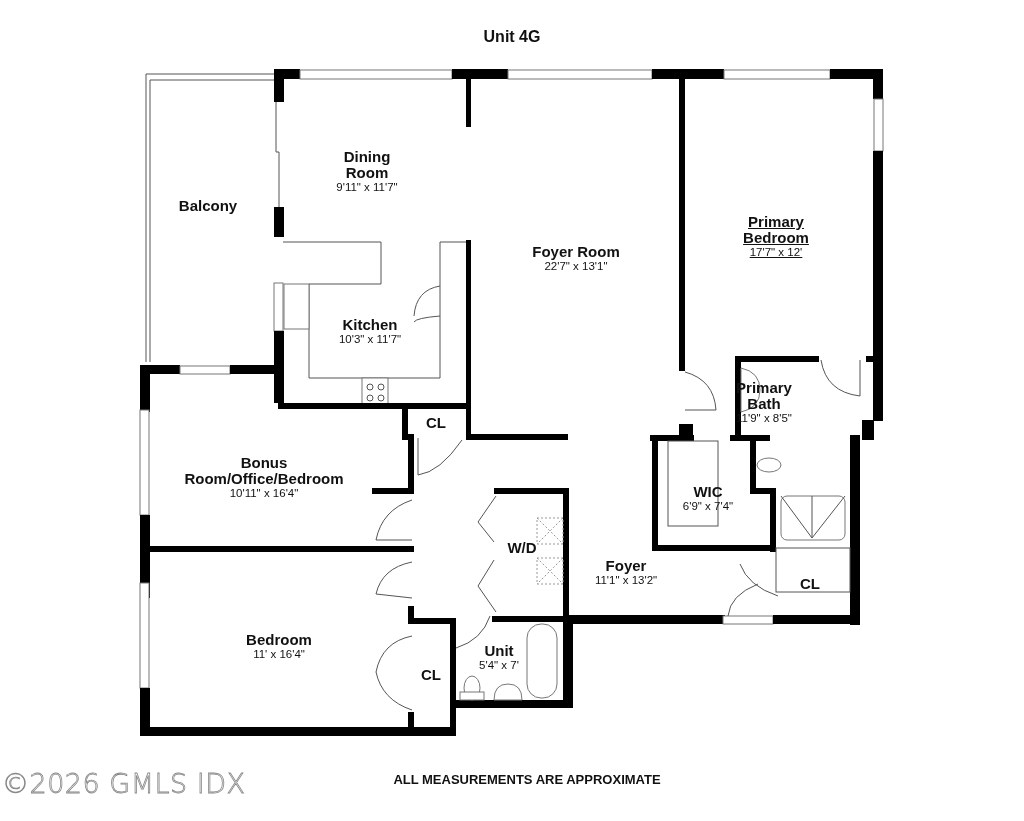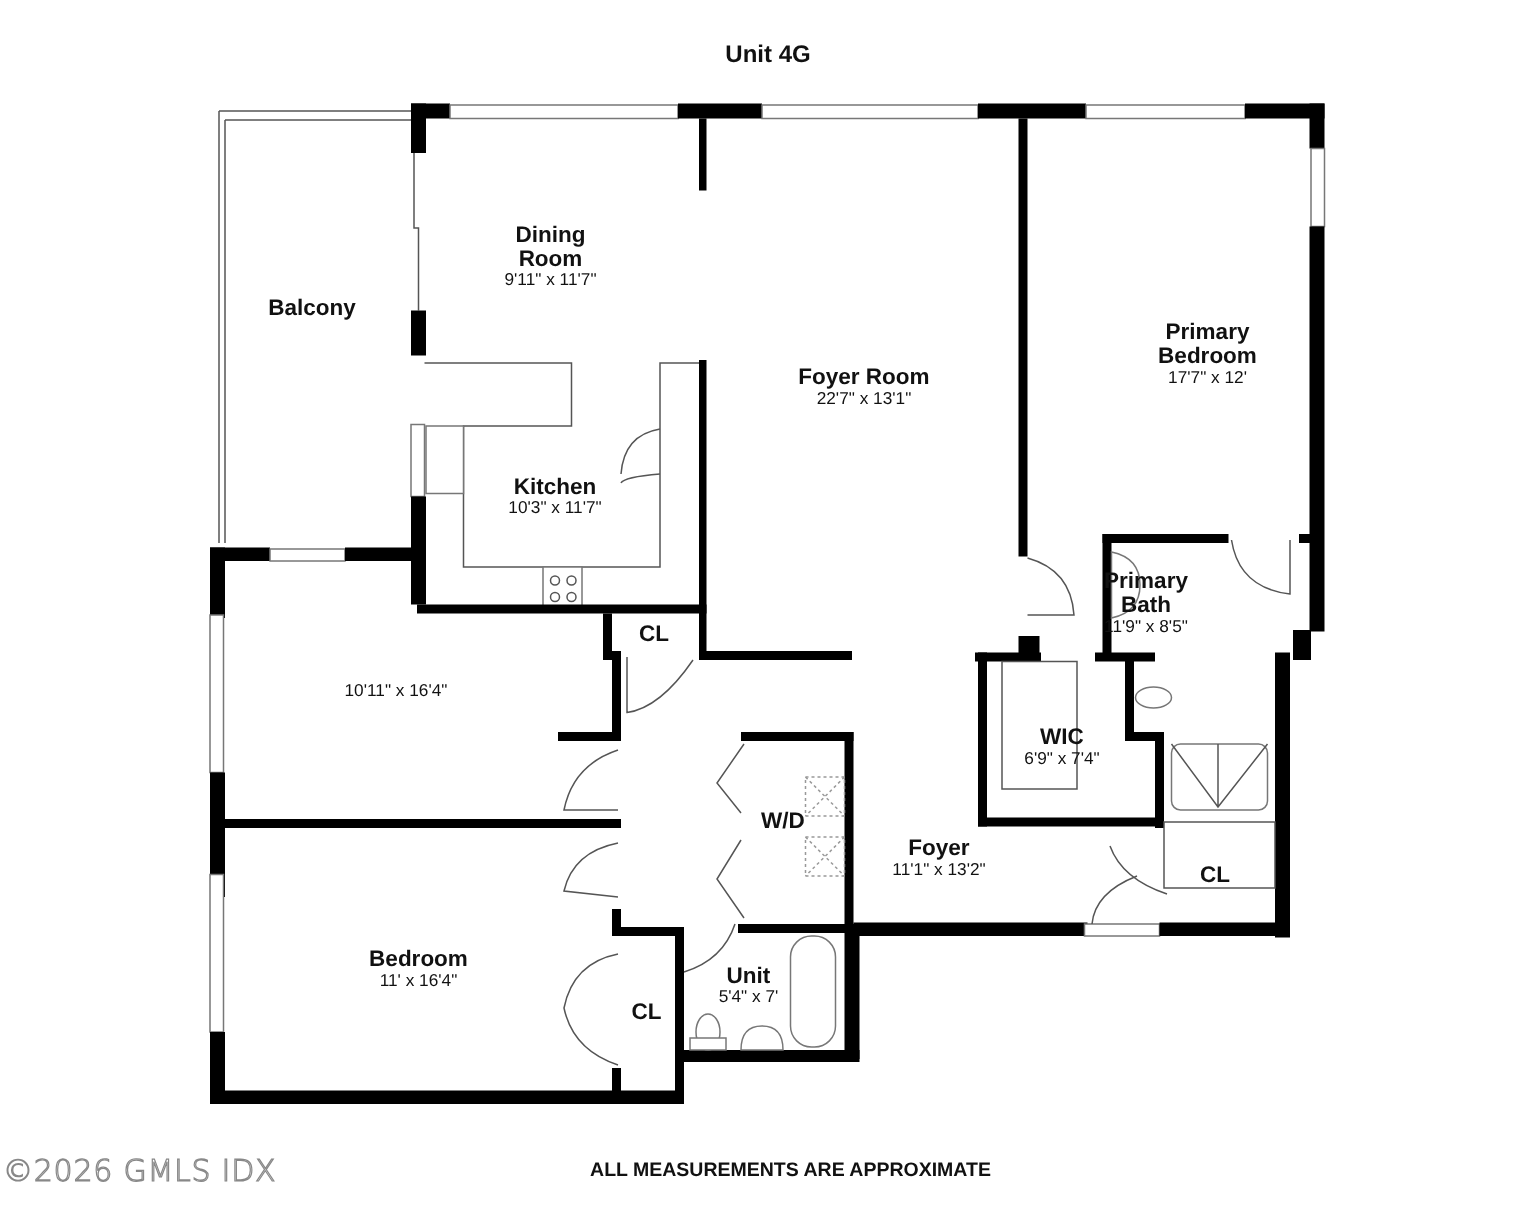--- a/index.html
+++ b/index.html
@@ -11,21 +11,21 @@
     .wall { fill: #000; }
     .thin { fill: none; stroke: #555; stroke-width: 1; }
     .fix { fill: #fff; stroke: #777; stroke-width: 1; }
     .win { fill: #fff; stroke: #777; stroke-width: 1; }
     .dash { fill: none; stroke: #999; stroke-width: 1; stroke-dasharray: 2 2; }
     .room { position: absolute; text-align: center; transform: translateX(-50%); line-height: 1.05; }
     .room .nm { font-weight: bold; font-size: 15px; display: block; }
     .room .dim { font-size: 11.5px; display: block; }
     .footer-note { position: absolute; top: 772px; left: 0; width: 1054px; text-align: center;
                    font-weight: bold; font-size: 13px; }
-    .copyright { position: absolute; top: 768px; left: 2px; font-size: 20px; color: #fff;
+    .copyright { position: absolute; top: 768px; left: 2px; font-size: 27px; color: #fff;
                  -webkit-text-stroke: 0.8px #888; letter-spacing: 0.5px; font-family: "DejaVu Sans", sans-serif; font-weight: 300; }
   </style>
 </head>
 <body>
 
 <div class="title">Unit 4G</div>
 
 <svg class="plan" width="1024" height="821" viewBox="0 0 1024 821">
 
   <g>
@@ -142,36 +142,37 @@
   <span class="nm">Balcony</span>
 </div>
 <div class="room" style="left:367px; top:125px; width:90px;margin-top:24px;">
   <span class="nm">Dining Room</span>
   <span class="dim">9'11" x 11'7"</span>
 </div>
 <div class="room" style="left:576px; top:244px; width:90px;">
   <span class="nm">Foyer Room</span>
   <span class="dim">22'7" x 13'1"</span>
 </div>
-<div class="room" style="left:805px; top:214px; width:90px;">
+<div class="room" style="left:776px; top:214px; width:90px;text-decoration:underline;">
   <span class="nm">Primary Bedroom</span>
   <span class="dim">17'7" x 12'</span>
 </div>
 <div class="room" style="left:370px; top:317px;">
   <span class="nm">Kitchen</span>
   <span class="dim">10'3" x 11'7"</span>
 </div>
 <div class="room" style="left:764px; top:380px; width:80px;">
   <span class="nm">Primary Bath</span>
   <span class="dim">11'9" x 8'5"</span>
 </div>
 <div class="room" style="left:436px; top:415px;">
   <span class="nm">CL</span>
 </div>
 <div class="room" style="left:264px; top:455px; width:190px;">
+  <span class="nm">Bonus Room/Office/Bedroom</span>
   <span class="dim">10'11" x 16'4"</span>
 </div>
 <div class="room" style="left:708px; top:484px;">
   <span class="nm">WIC</span>
   <span class="dim">6'9" x 7'4"</span>
 </div>
 <div class="room" style="left:522px; top:540px;">
   <span class="nm">W/D</span>
 </div>
 <div class="room" style="left:626px; top:558px;">

